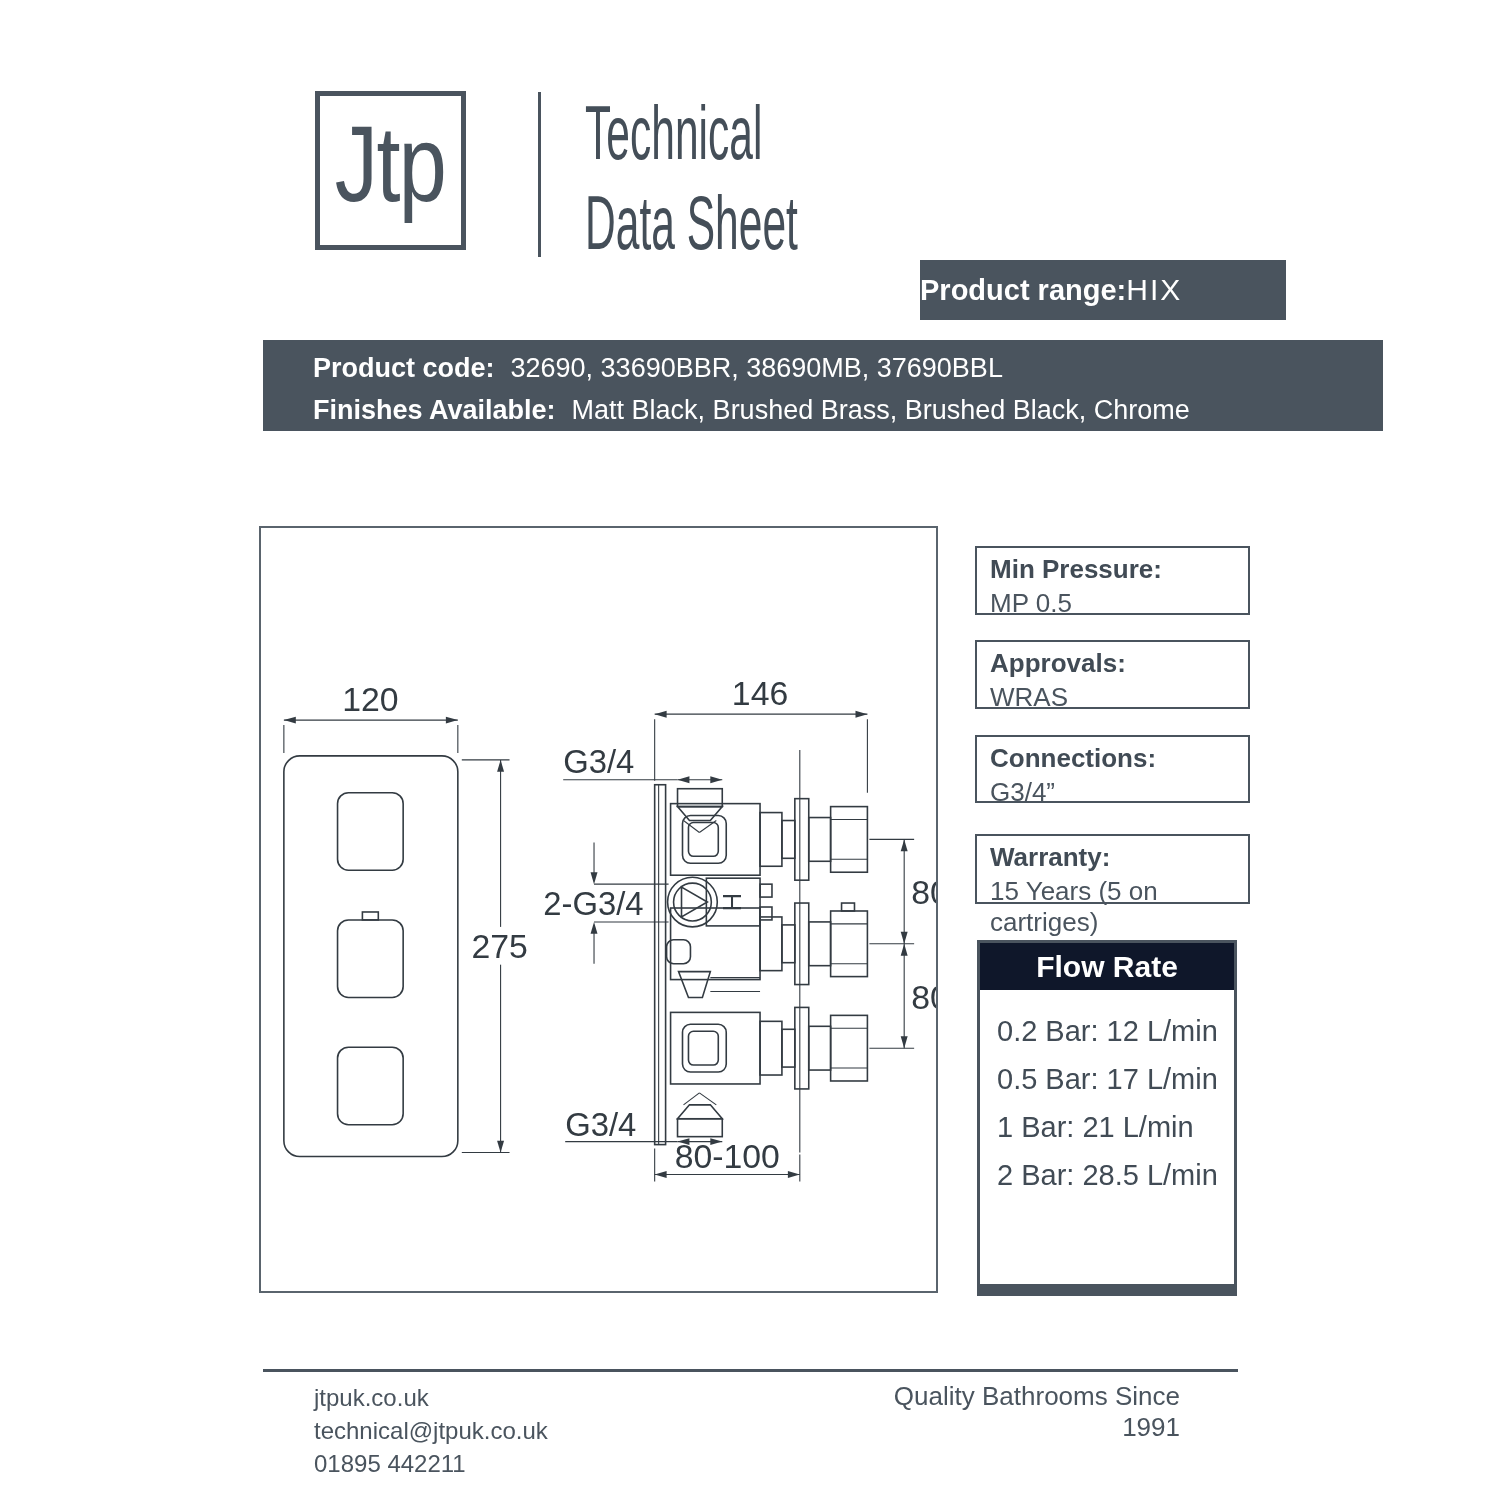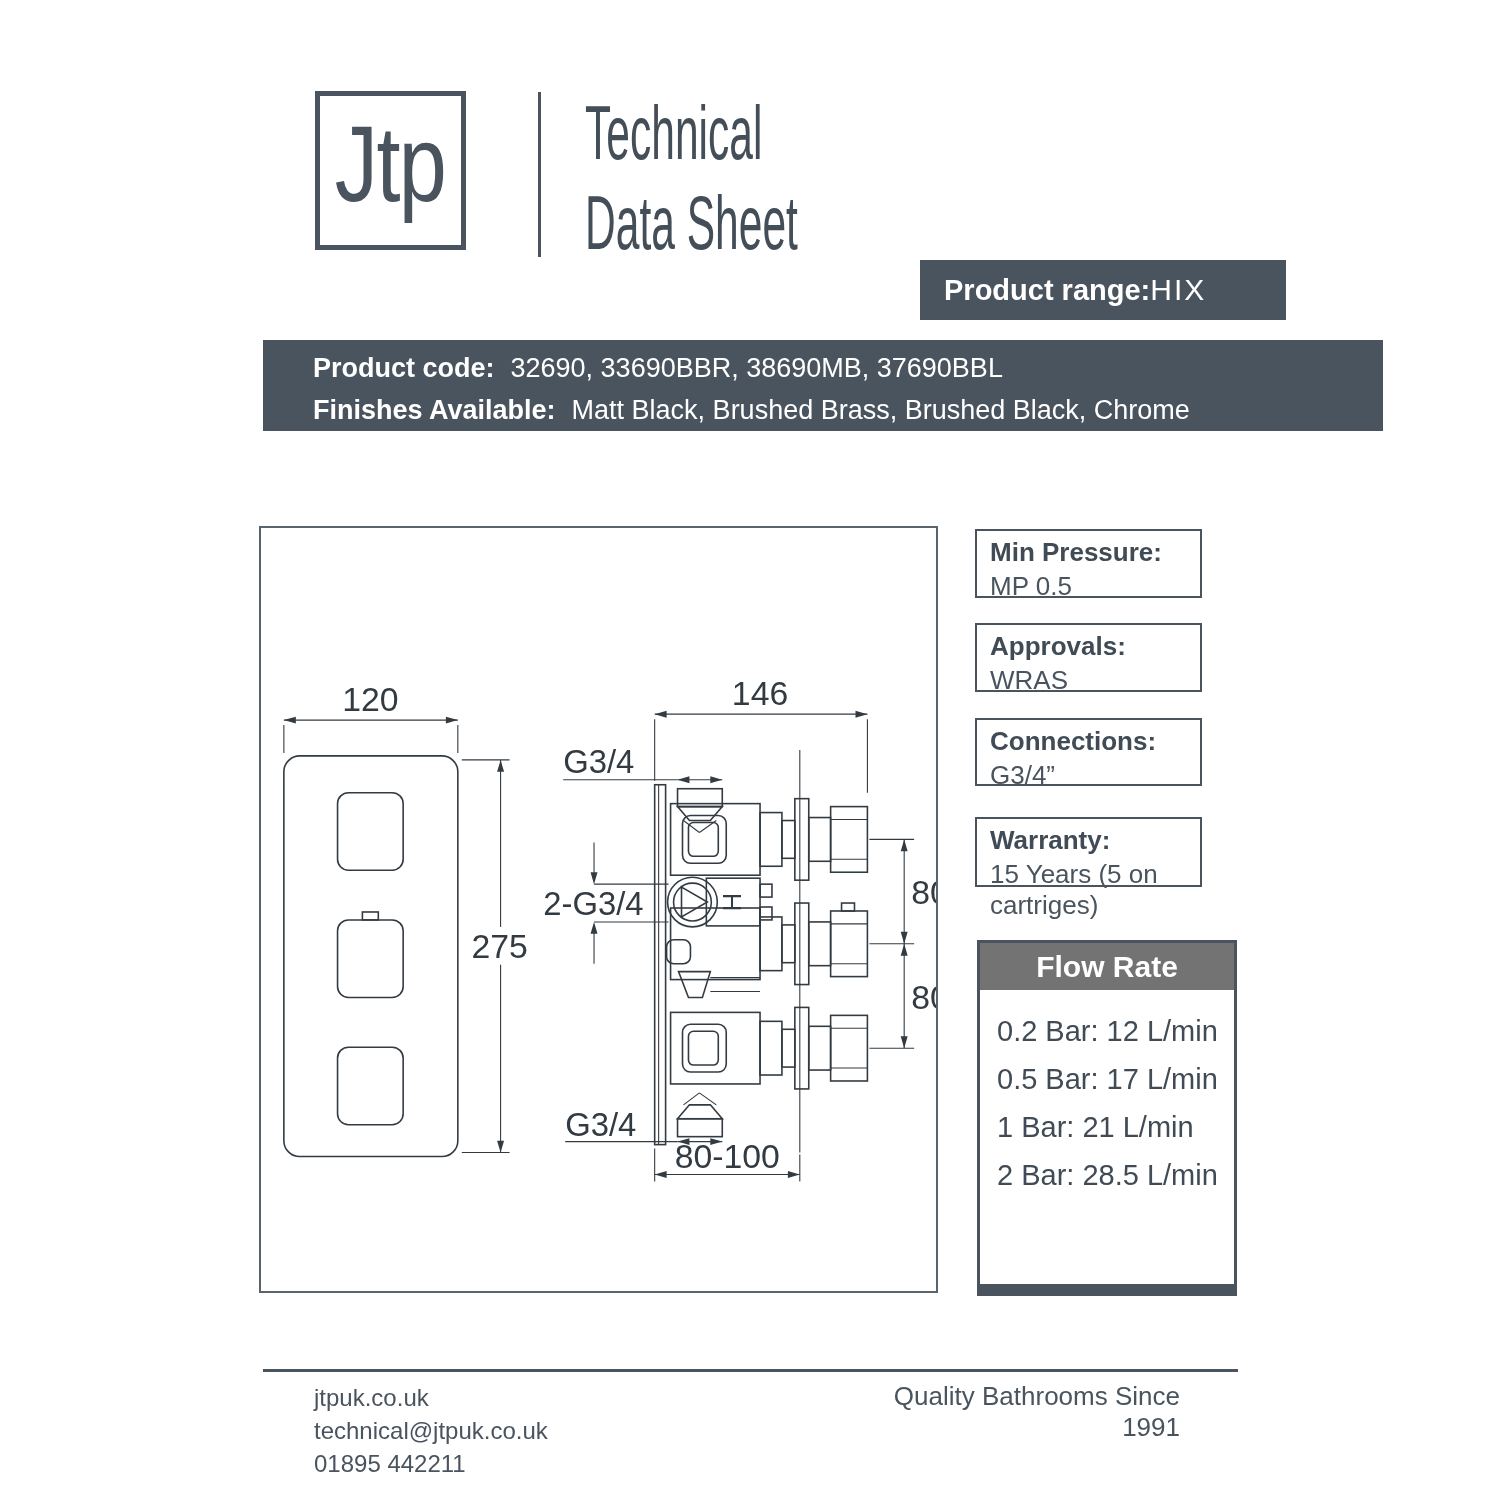--- a/index.html
+++ b/index.html
@@ -11,50 +11,50 @@
             border:5px solid #4a545e;box-sizing:border-box;display:flex;
             align-items:center;justify-content:center;}
   #logo-text{font-size:108px;font-weight:400;color:#4a545e;transform:scaleX(.80);
              margin-top:-14px;letter-spacing:-2px;}
   #brand-divider{position:absolute;left:538px;top:92px;width:3px;height:165px;background:#4a545e;}
   #doc-title{position:absolute;left:585px;top:88px;font-size:76px;line-height:90px;
              color:#444e58;transform:scaleX(.56);transform-origin:left top;white-space:nowrap;}
 
   
   #range-bar{position:absolute;left:920px;top:260px;width:366px;height:60px;background:#4a545e;
-             display:flex;align-items:center;padding-left:24px;box-sizing:border-box;}
+             display:flex;align-items:center;box-sizing:border-box;}
   #range-bar .lbl{color:#fff;font-size:29px;font-weight:700;}
   #range-bar .val{color:#fff;font-size:30px;letter-spacing:2px;}
 
   
   #code-bar{position:absolute;left:263px;top:340px;width:1120px;height:91px;background:#4a545e;
             box-sizing:border-box;padding:12px 0 0 50px;}
   .code-line{font-size:27px;color:#fff;height:33px;display:flex;align-items:center;}
   .code-line .lbl{font-weight:700;}
   .code-line .val{margin-left:16px;font-weight:400;}
 
   
   #drawing-box{position:absolute;left:259px;top:526px;width:679px;height:767px;
                border:2px solid #5a646d;box-sizing:border-box;}
   #drawing-box svg{display:block;width:100%;height:100%;}
   .dln{stroke:#333b42;stroke-width:1.6;fill:none;}
   .thin{stroke:#333b42;stroke-width:1.1;fill:none;}
   .ah{fill:#333b42;stroke:none;}
   .dtx{fill:#333b42;font-family:"Liberation Sans",sans-serif;}
 
   
-  .spec-box{position:absolute;left:975px;width:227px;border:2px solid #4a545e;
-            box-sizing:border-box;background:#fff;padding:6px 0 0 13px;}
+  .spec-box{position:absolute;left:975px;width:275px;border:2px solid #4a545e;
+            box-sizing:border-box;background:#fff;padding:6px 0 0 13px;margin-top:17px;}
   .spec-box .lbl{font-size:26px;font-weight:700;color:#414b55;}
   .spec-box .val{font-size:26px;color:#4a545e;margin-top:3px;}
 
   
   #flow-box{position:absolute;left:977px;top:940px;width:260px;height:356px;
             border:3px solid #4a545e;box-sizing:border-box;background:#fff;}
-  #flow-header{height:47px;background:#737373;display:flex;align-items:center;justify-content:center;}
+  #flow-header{height:47px;background:#0f172a;display:flex;align-items:center;justify-content:center;}
   #flow-header span{color:#fff;font-size:30px;font-weight:700;}
   #flow-rows{padding:17px 0 0 17px;}
   .flow-row{font-size:29px;color:#414b55;height:48px;display:flex;align-items:center;}
   #flow-bottom{position:absolute;left:0;bottom:0;width:100%;height:9px;background:#4a545e;}
 
   
   #footer-rule{position:absolute;left:263px;top:1369px;width:975px;height:3px;background:#4a545e;}
   #footer-left{position:absolute;left:314px;top:1381px;font-size:24px;color:#4a545e;line-height:33px;}
   #footer-right{position:absolute;left:878px;top:1381px;width:302px;text-align:right;
                 font-size:26px;color:#4a545e;}

